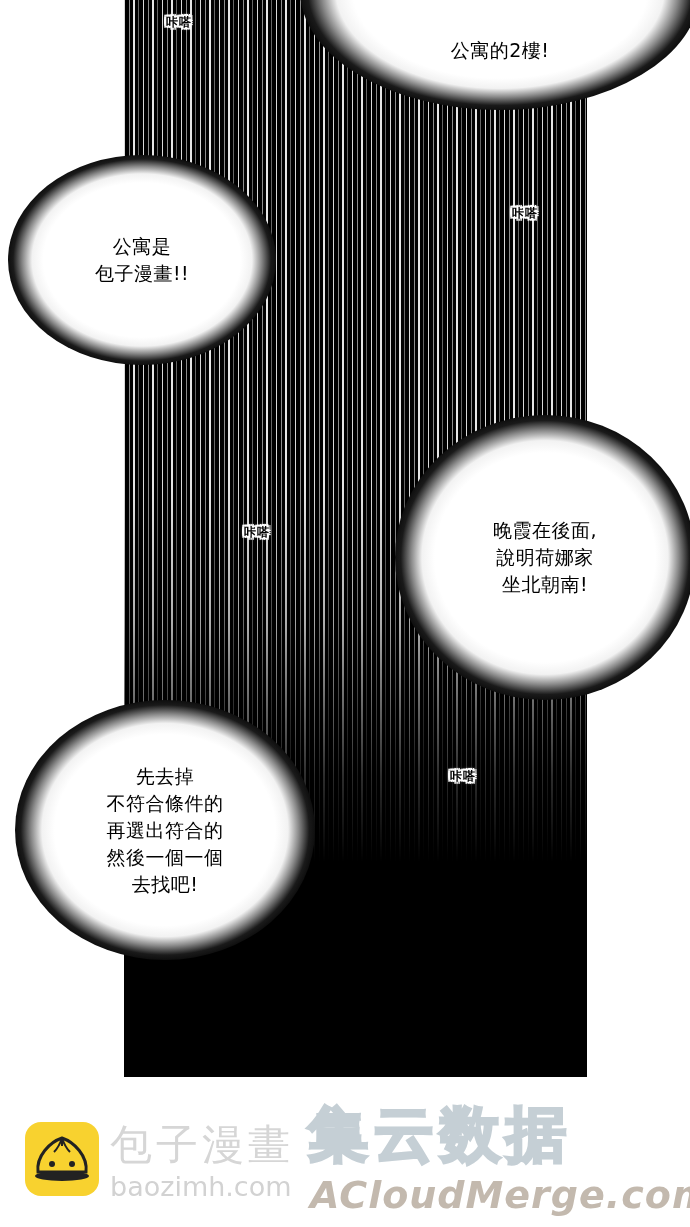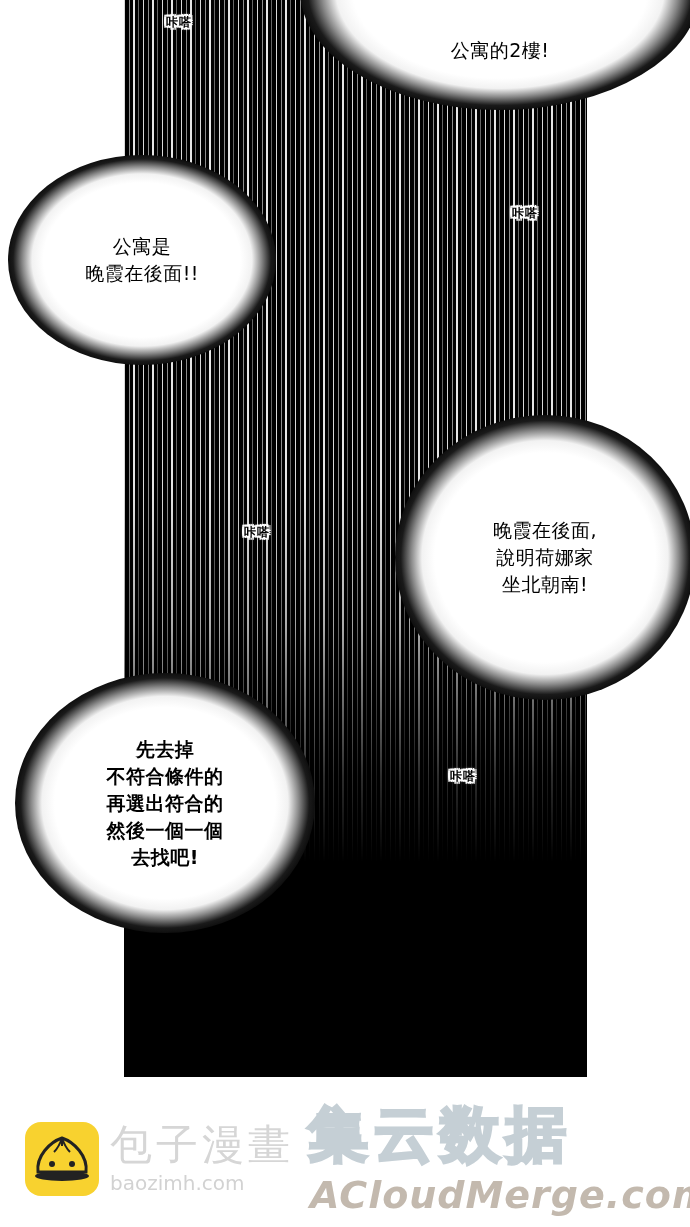--- a/index.html
+++ b/index.html
@@ -40,21 +40,21 @@
     color: #000; text-align: center; font-size: 19px; line-height: 27px;
     white-space: pre-line; letter-spacing: 0.5px;
     position: relative; z-index: 2;
   }
 
   .burst-top { left: 300px; top: -130px; width: 400px; height: 240px; }
   .burst-top .burst-text { margin-top: 120px; }
 
   .burst-red { left: 8px; top: 155px; width: 268px; height: 210px; }
   .burst-north { left: 395px; top: 415px; width: 300px; height: 285px; }
-  .burst-search { left: 15px; top: 673px; width: 300px; height: 260px; font-weight: bold; }
+  .burst-search { left: 15px; top: 700px; width: 300px; height: 260px; }
 
   
   .sfx {
     position: absolute; color: #000; font-size: 12px; font-weight: bold;
     text-shadow:
       -2px -2px 0 #fff, 2px -2px 0 #fff, -2px 2px 0 #fff, 2px 2px 0 #fff,
       0 -2px 0 #fff, 0 2px 0 #fff, -2px 0 0 #fff, 2px 0 0 #fff,
       0 0 4px #fff;
     letter-spacing: 1px;
   }
@@ -64,21 +64,21 @@
   .wm-logo {
     position: absolute; left: 25px; top: 27px; width: 74px; height: 74px;
     border-radius: 16px; background: #f8d22f;
     display: flex; align-items: center; justify-content: center;
   }
   .wm-cn {
     position: absolute; left: 110px; top: 22px; font-size: 42px; color: #d6d6d6;
     letter-spacing: 4px;
   }
   .wm-en {
-    position: absolute; left: 110px; top: 76px; font-size: 20px; color: #d2d2d2;
+    position: absolute; left: 110px; top: 76px; font-size: 27px; color: #d2d2d2;
   }
   .wm-big {
     position: absolute; left: 308px; top: 0px; font-size: 60px; font-weight: bold;
     color: #eef2f4;
     -webkit-text-stroke: 3px #c5cfd5;
     letter-spacing: 6px;
     text-align: right;
   }
   .wm-big-en {
     position: absolute; left: 310px; top: 78px; font-size: 38px; font-weight: bold;
@@ -96,21 +96,21 @@
 <div class="sfx" style="left:512px;top:205px;">咔嗒</div>
 <div class="sfx" style="left:244px;top:524px;">咔嗒</div>
 <div class="sfx" style="left:450px;top:768px;">咔嗒</div>
 
 <div class="burst burst-top">
   <div class="burst-text">公寓的2樓!</div>
 </div>
 
 <div class="burst burst-red">
   <div class="burst-text">公寓是
-晚霞在後面!!</div>
+包子漫畫!!</div>
 </div>
 
 <div class="burst burst-north">
   <div class="burst-text">晚霞在後面,
 說明荷娜家
 坐北朝南!</div>
 </div>
 
 <div class="burst burst-search">
   <div class="burst-text">先去掉

